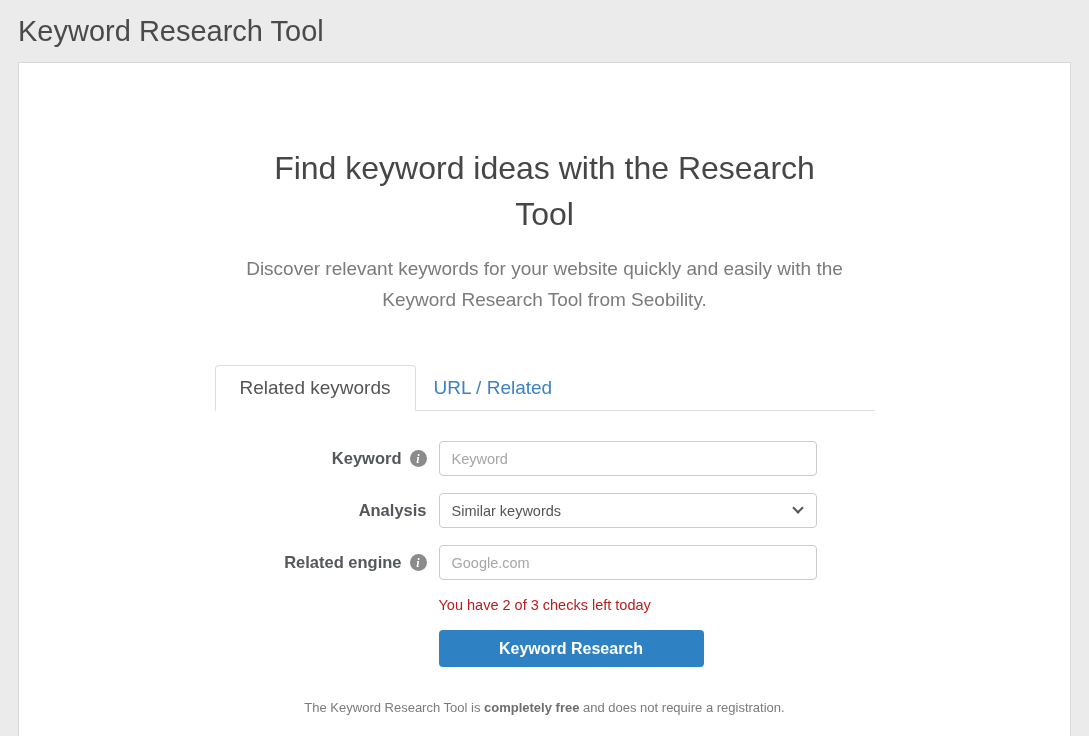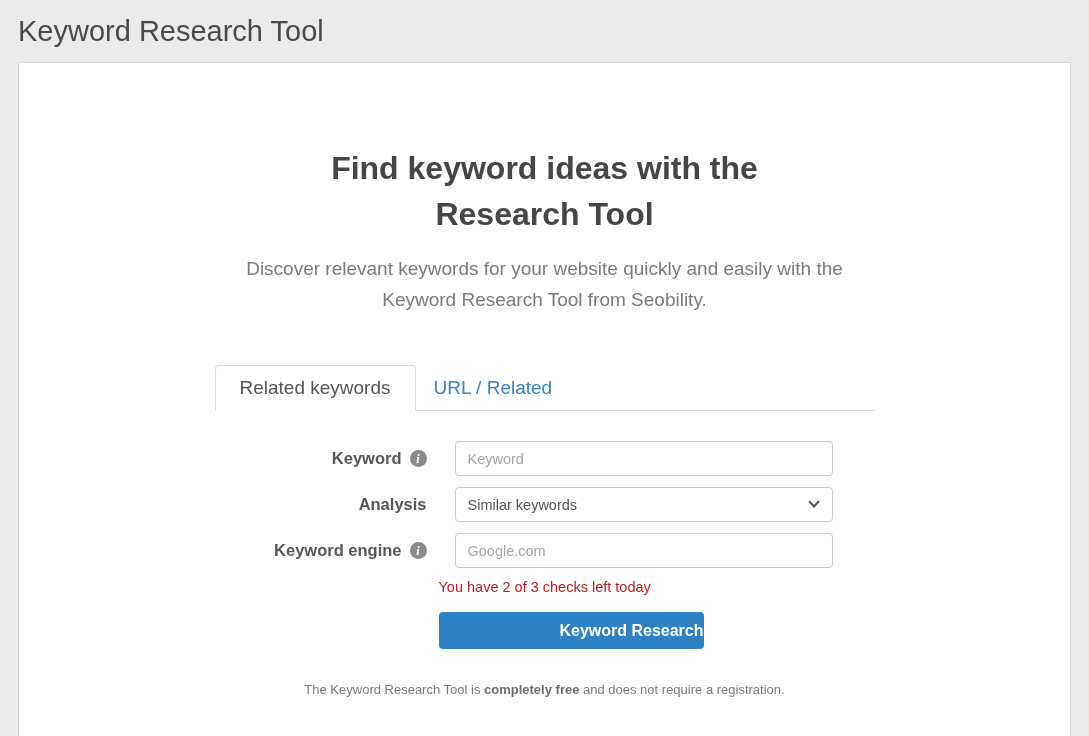--- a/index.html
+++ b/index.html
@@ -23,21 +23,21 @@
     border: 1px solid #d8d8d8;
     height: 690px;
   }
   .content {
     width: 660px;
     margin: 0 auto;
     padding-top: 82px;
   }
   .hero-heading {
     font-size: 32px;
-    font-weight: 700;
+    font-weight: 400;
     color: #464646;
     text-align: center;
     line-height: 1.45;
     max-width: 545px;
     margin: 0 auto;
   }
   .hero-sub {
     margin-top: 16px;
     font-size: 19px;
     color: #7b7b7b;
@@ -66,23 +66,23 @@
     border-radius: 4px 4px 0 0;
     margin-bottom: -1px;
     padding: 11px 24px;
   }
   .tab + .tab { margin-left: 2px; }
   
   .form-area { margin-top: 30px; }
   .form-row {
     display: grid;
     grid-template-columns: 212px 378px;
-    column-gap: 28px;
+    column-gap: 12px;
     align-items: center;
-    margin-bottom: 11px;
+    margin-bottom: 17px;
   }
   .label-cell {
     display: flex;
     justify-content: flex-end;
     align-items: center;
     gap: 8px;
     font-size: 16.5px;
     font-weight: 700;
     color: #54575c;
   }
@@ -143,21 +143,20 @@
     width: 265px;
     height: 37px;
     background: #2e82c4;
     border: none;
     border-radius: 4px;
     color: #ffffff;
     font-size: 16px;
     font-weight: 700;
     font-family: "Liberation Sans", sans-serif;
     cursor: pointer;
-    text-align: right;
   }
   .footnote {
     margin-top: 33px;
     text-align: center;
     font-size: 13px;
     color: #7b7b7b;
   }
   .footnote b { color: #6e6e6e; }
 </style>
 </head>
@@ -196,21 +195,21 @@
         <div class="select-wrap">
           <select class="select-input">
             <option>Similar keywords</option>
           </select>
           <span class="chevron-down"></span>
         </div>
       </div>
 
       <div class="form-row">
         <div class="label-cell">
-          <span>Keyword engine</span>
+          <span>Related engine</span>
           <span class="info-icon">i</span>
         </div>
         <input class="text-input" type="text" placeholder="Google.com" style="">
       </div>
 
       <div class="checks-note">You have 2 of 3 checks left today</div>
 
       <button class="submit-btn">Keyword Research</button>
 
     </div>

